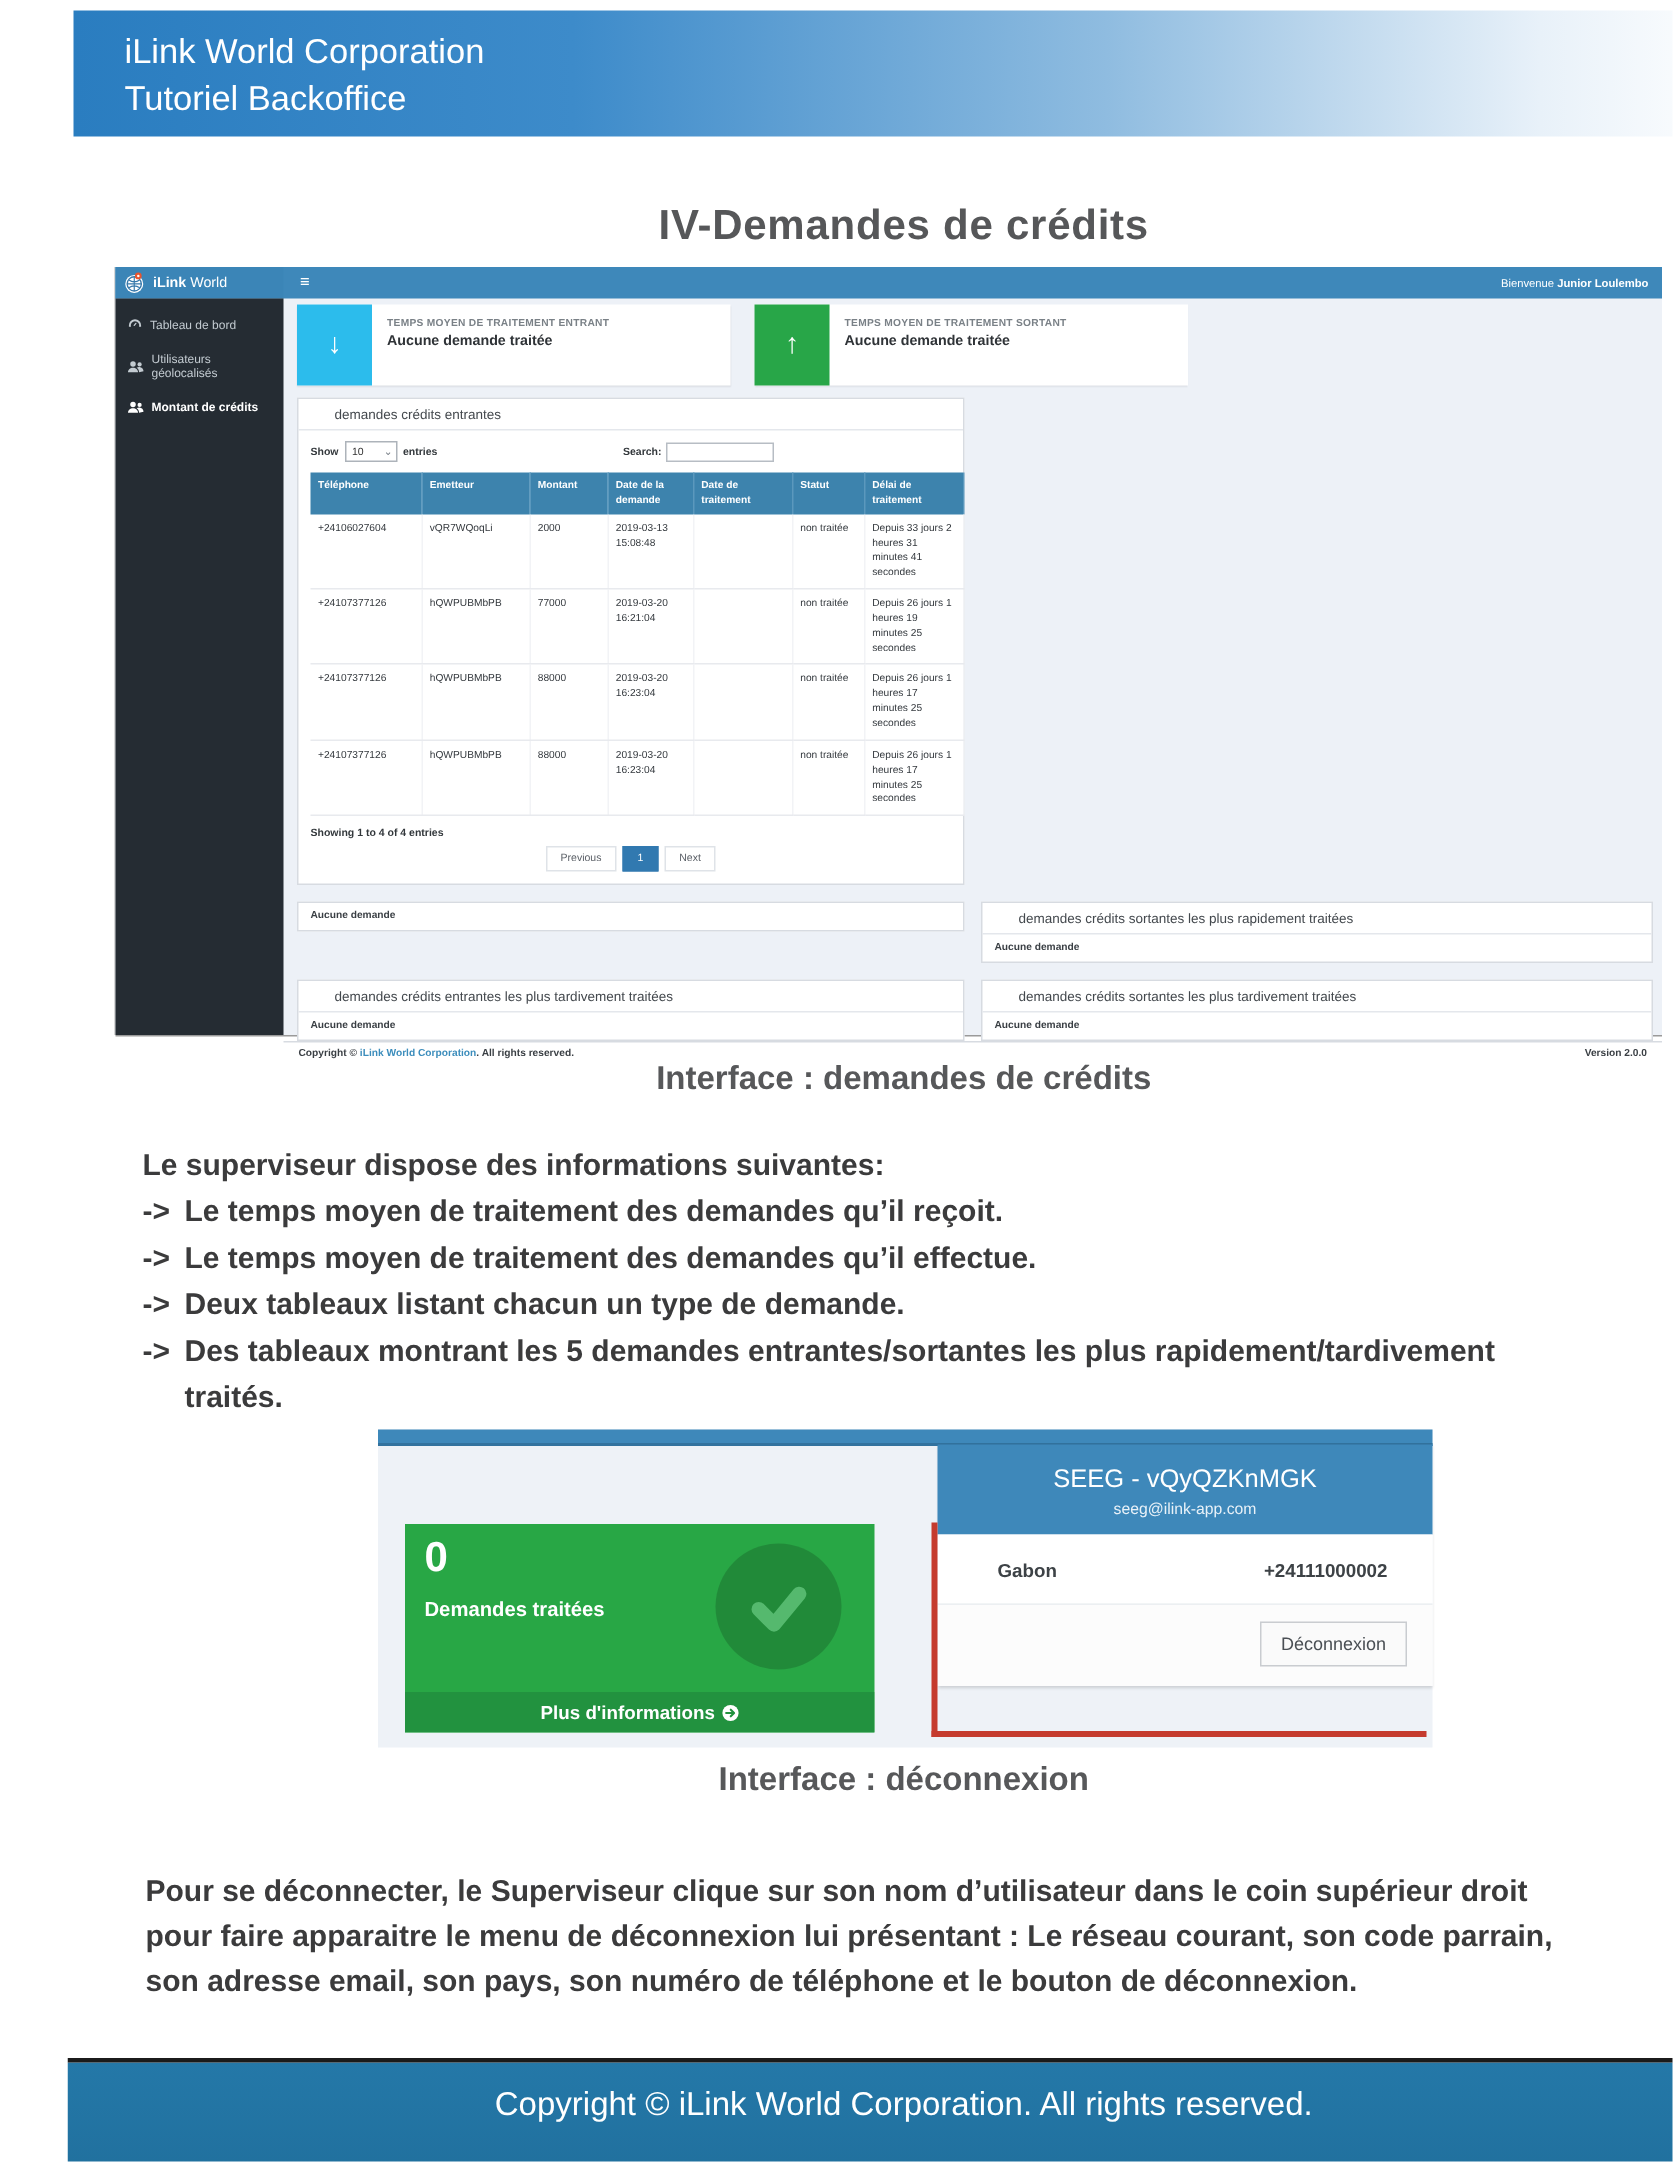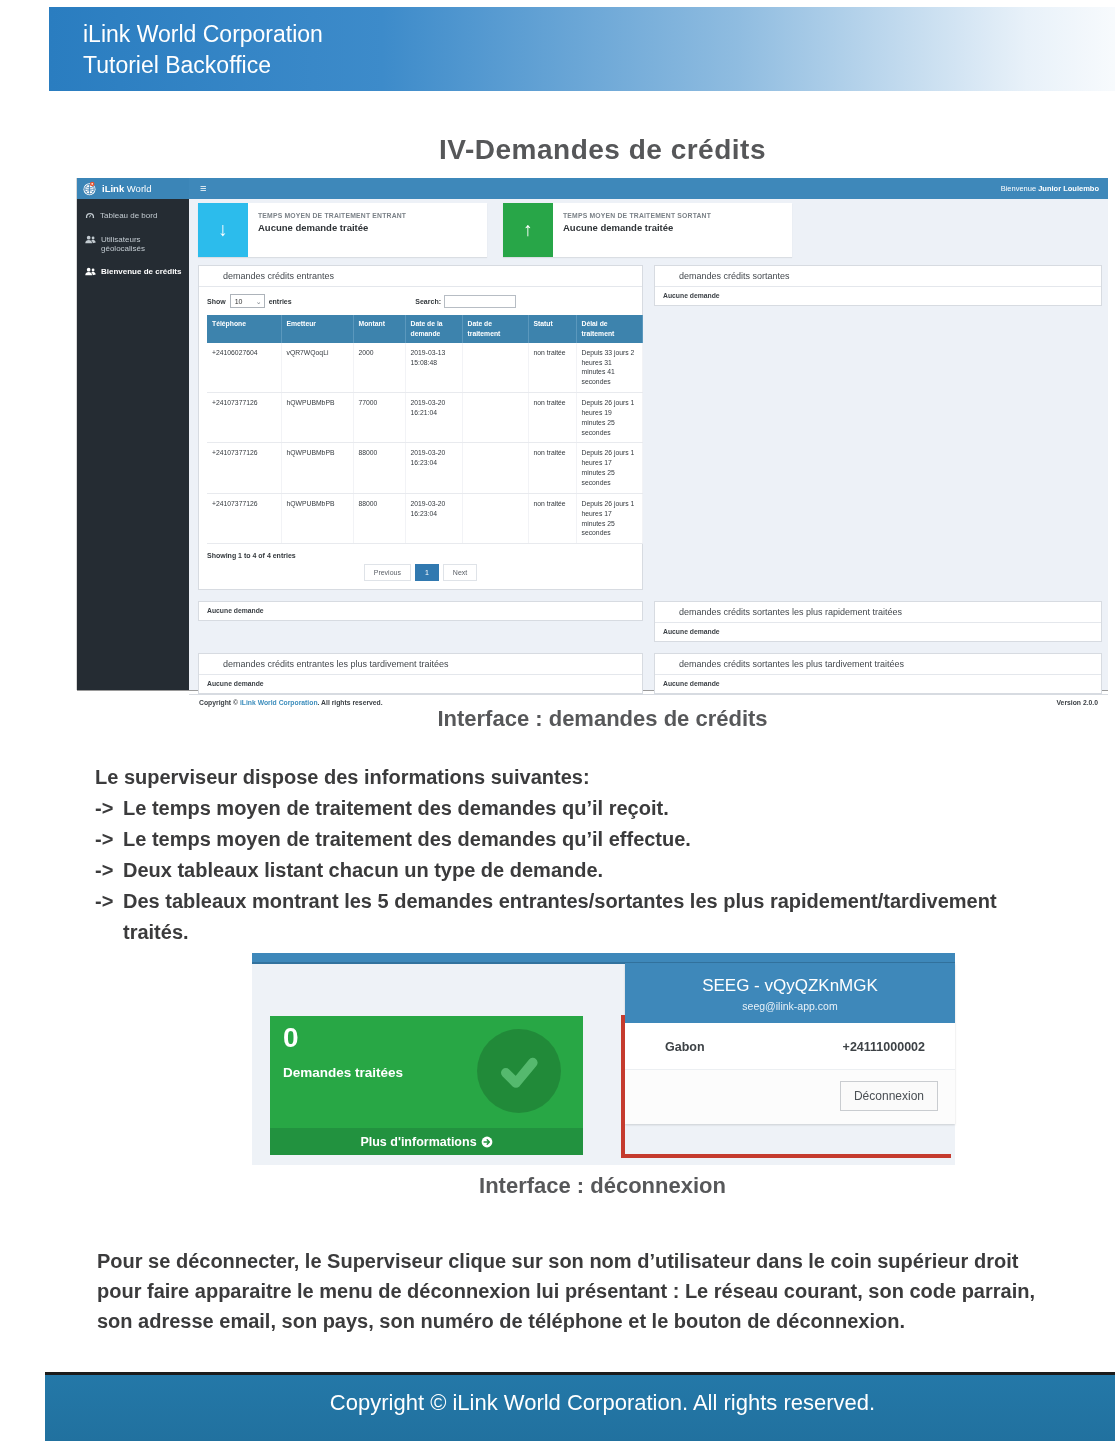--- a/index.html
+++ b/index.html
@@ -23,21 +23,21 @@
   .shot1{position:absolute;top:178px;left:32px;width:1031px;height:512px;background:#edf1f7;
     box-shadow:0 1px 0 #9a9a9a, -1px 0 0 #d8d8d8;font-family:"Liberation Sans",sans-serif;}
   .nav{height:21px;background:#3e88ba;display:flex;align-items:stretch;color:#fff;}
   .brand{width:112px;background:#3b85b7;display:flex;align-items:center;gap:5px;padding-left:5px;box-sizing:border-box;flex-shrink:0;}
   .brand-text{font-size:9.5px;color:#fff;white-space:nowrap;}
   .brand-text b{font-weight:700;}
   .burger{margin-left:11px;align-self:center;font-size:11px;font-weight:700;cursor:pointer;line-height:1;}
   .welcome{margin-left:auto;margin-right:9px;align-self:center;font-size:7.5px;cursor:pointer;}
   .shot-body{display:flex;height:491px;}
   .sidebar{width:112px;background:#252c33;padding-top:5px;box-sizing:border-box;flex-shrink:0;}
-  .side-item{display:flex;gap:5px;padding:7px 4px 7px 8px;font-size:8px;color:#c3cbd1;cursor:pointer;}
+  .side-item{display:flex;gap:5px;align-items:center;padding:7px 4px 7px 8px;font-size:8px;color:#c3cbd1;cursor:pointer;}
   .side-item.active{color:#fff;font-weight:700;}
   .side-item svg{flex-shrink:0;}
   .main{flex:1;padding:4px 6px 0 9px;position:relative;display:flex;flex-direction:column;box-sizing:border-box;min-width:0;}
   .stats{display:flex;gap:16px;margin-bottom:8px;}
   .stat{width:289px;height:54px;background:#fff;display:flex;box-shadow:0 1px 1px rgba(0,0,0,.08);}
   .stat-ic{width:50px;display:flex;align-items:center;justify-content:center;color:#fff;font-size:19px;font-weight:700;flex-shrink:0;}
   .stat-ic.in{background:#2cbcec;}
   .stat-ic.out{background:#28a648;}
   .stat-body{padding:9px 0 0 10px;min-width:0;}
   .stat-title{font-size:6.8px;color:#7a8187;font-weight:700;letter-spacing:.2px;}
@@ -158,21 +158,21 @@
           </svg>
           <span>Utilisateurs géolocalisés</span>
         </div>
         <div class="side-item active">
           <svg viewBox="0 0 18 14" width="11" height="9" fill="currentColor">
             <circle cx="6" cy="4" r="3"></circle>
               <path d="M0.5 13c0-3 2.5-5 5.5-5s5.5 2 5.5 5z"></path>
             <circle cx="13.2" cy="4.5" r="2.3"></circle>
               <path d="M12.6 13c0-2.3-1-4.1-2.6-4.9 0.9-0.6 2-0.9 3.1-0.8 2.4 0.2 4.4 2.2 4.4 4.6z"></path>
           </svg>
-          <span>Bienvenue de crédits</span>
+          <span>Montant de crédits</span>
         </div>
       </div>
 
       <div class="main">
         <div class="stats">
           <div class="stat">
             <div class="stat-ic in">↓</div>
             <div class="stat-body">
               <div class="stat-title">TEMPS MOYEN DE TRAITEMENT ENTRANT</div>
               <div class="stat-value">Aucune demande traitée</div>
@@ -266,24 +266,20 @@
               </tbody>
             </table>
             <div class="showing">Showing 1 to 4 of 4 entries</div>
             <div class="pager">
               <span class="pg">Previous</span>
               <span class="pg active">1</span>
               <span class="pg">Next</span>
             </div>
           </div>
 
-          <div class="panel p-sort">
-            <div class="panel-title">demandes crédits sortantes</div>
-            <div class="panel-empty">Aucune demande</div>
-          </div>
 
           <div class="panel p-rin">
             <div class="panel-empty">Aucune demande</div>
           </div>
           <div class="panel p-rout">
             <div class="panel-title">demandes crédits sortantes les plus rapidement traitées</div>
             <div class="panel-empty">Aucune demande</div>
           </div>
           <div class="panel p-tin">
             <div class="panel-title">demandes crédits entrantes les plus tardivement traitées</div>

